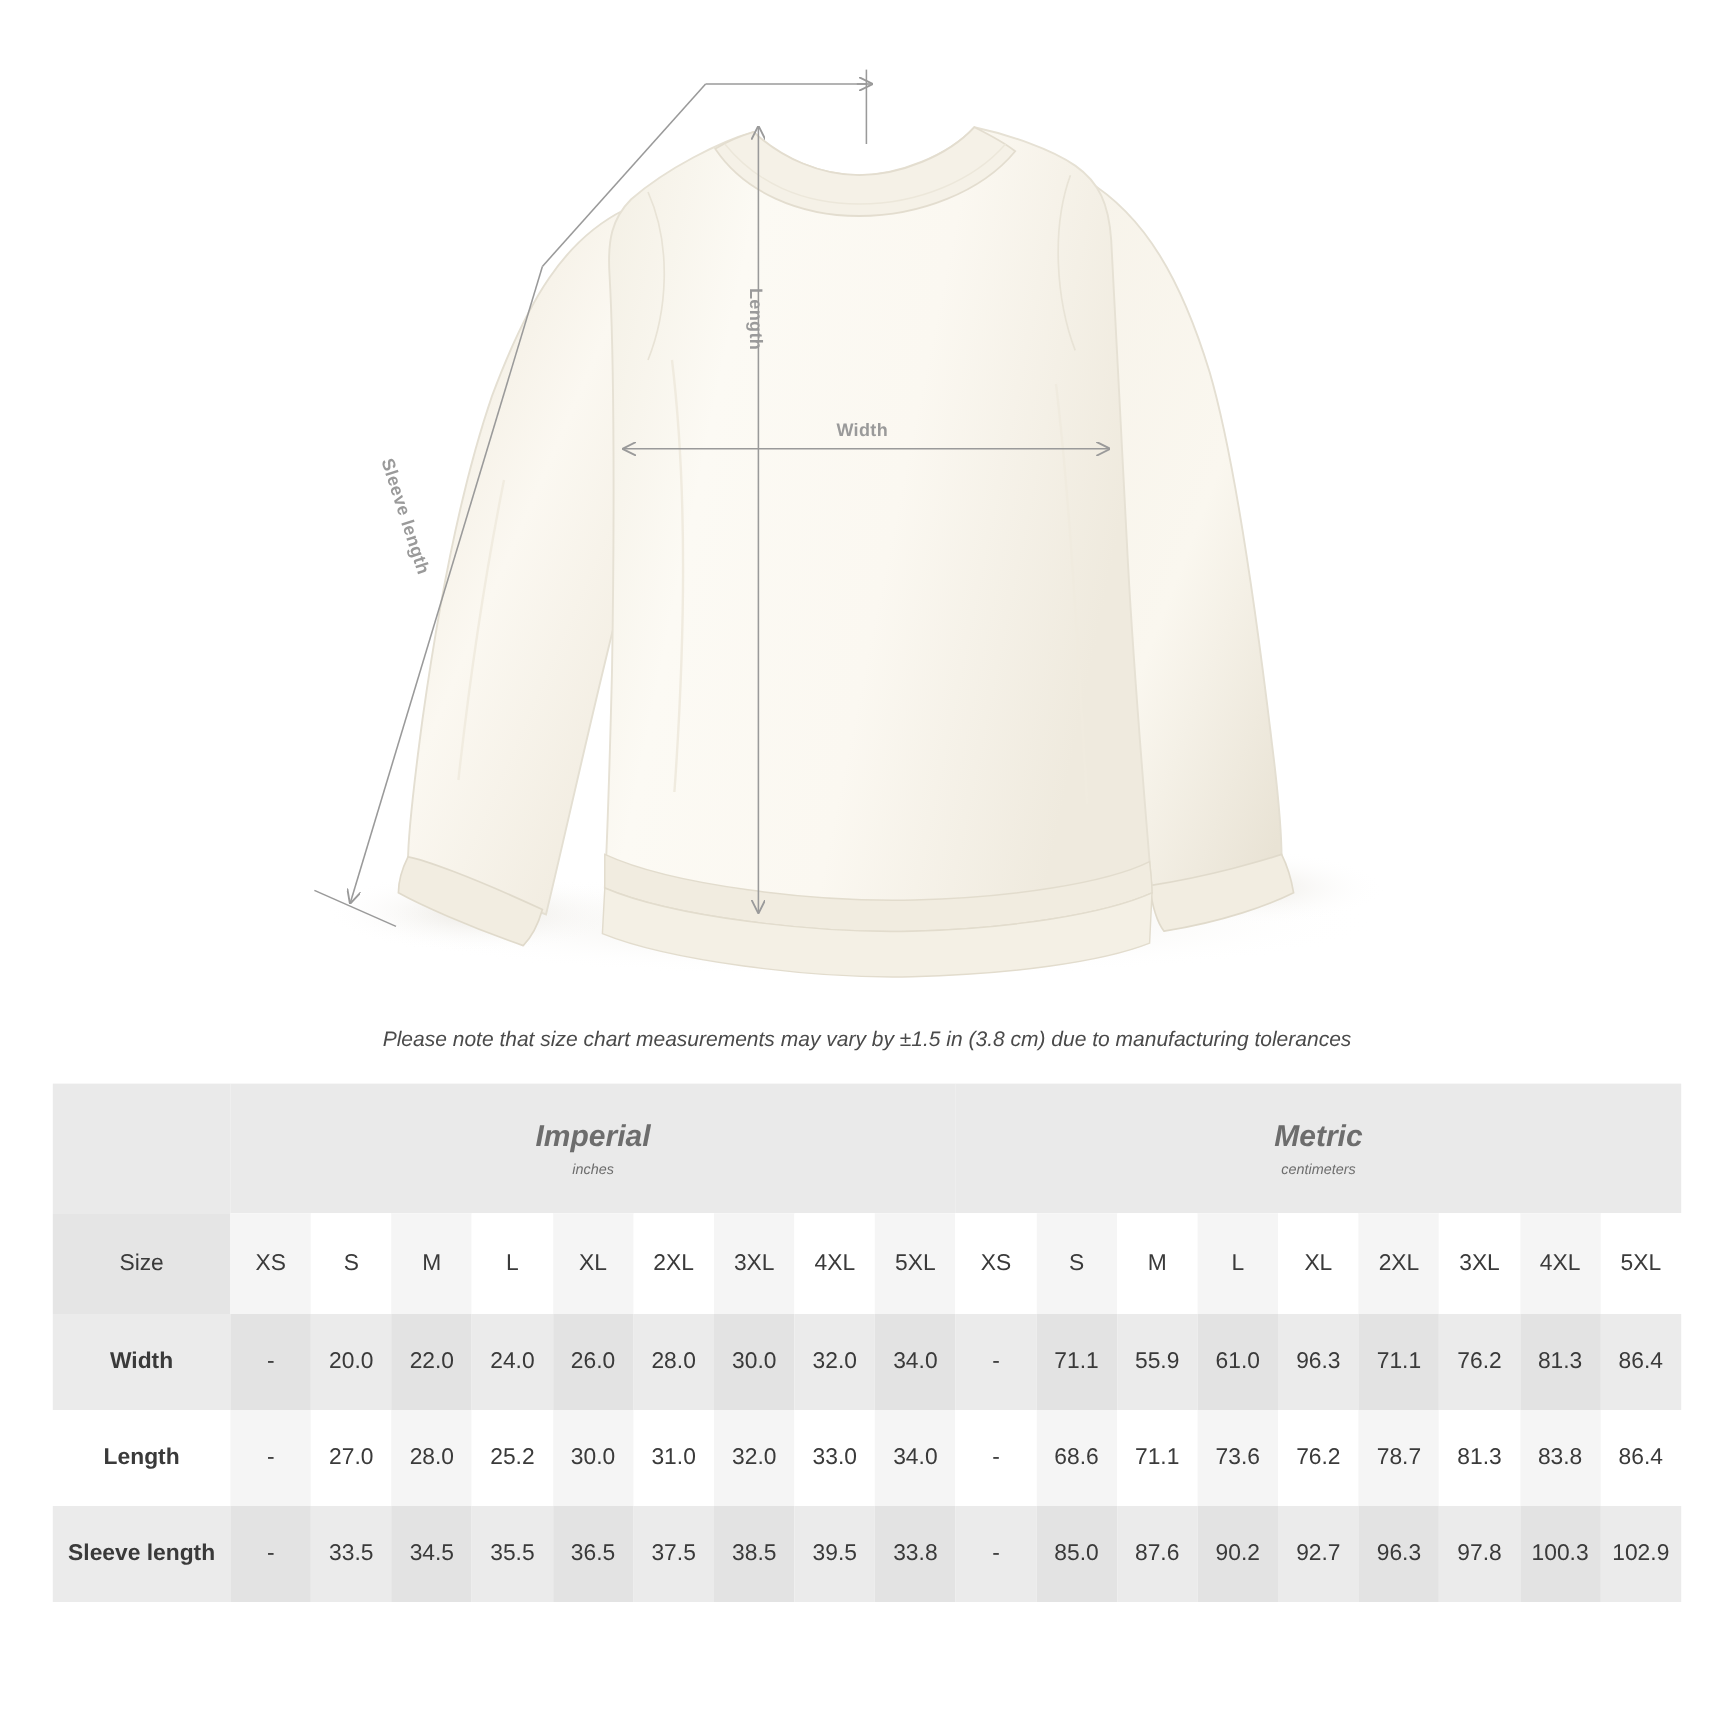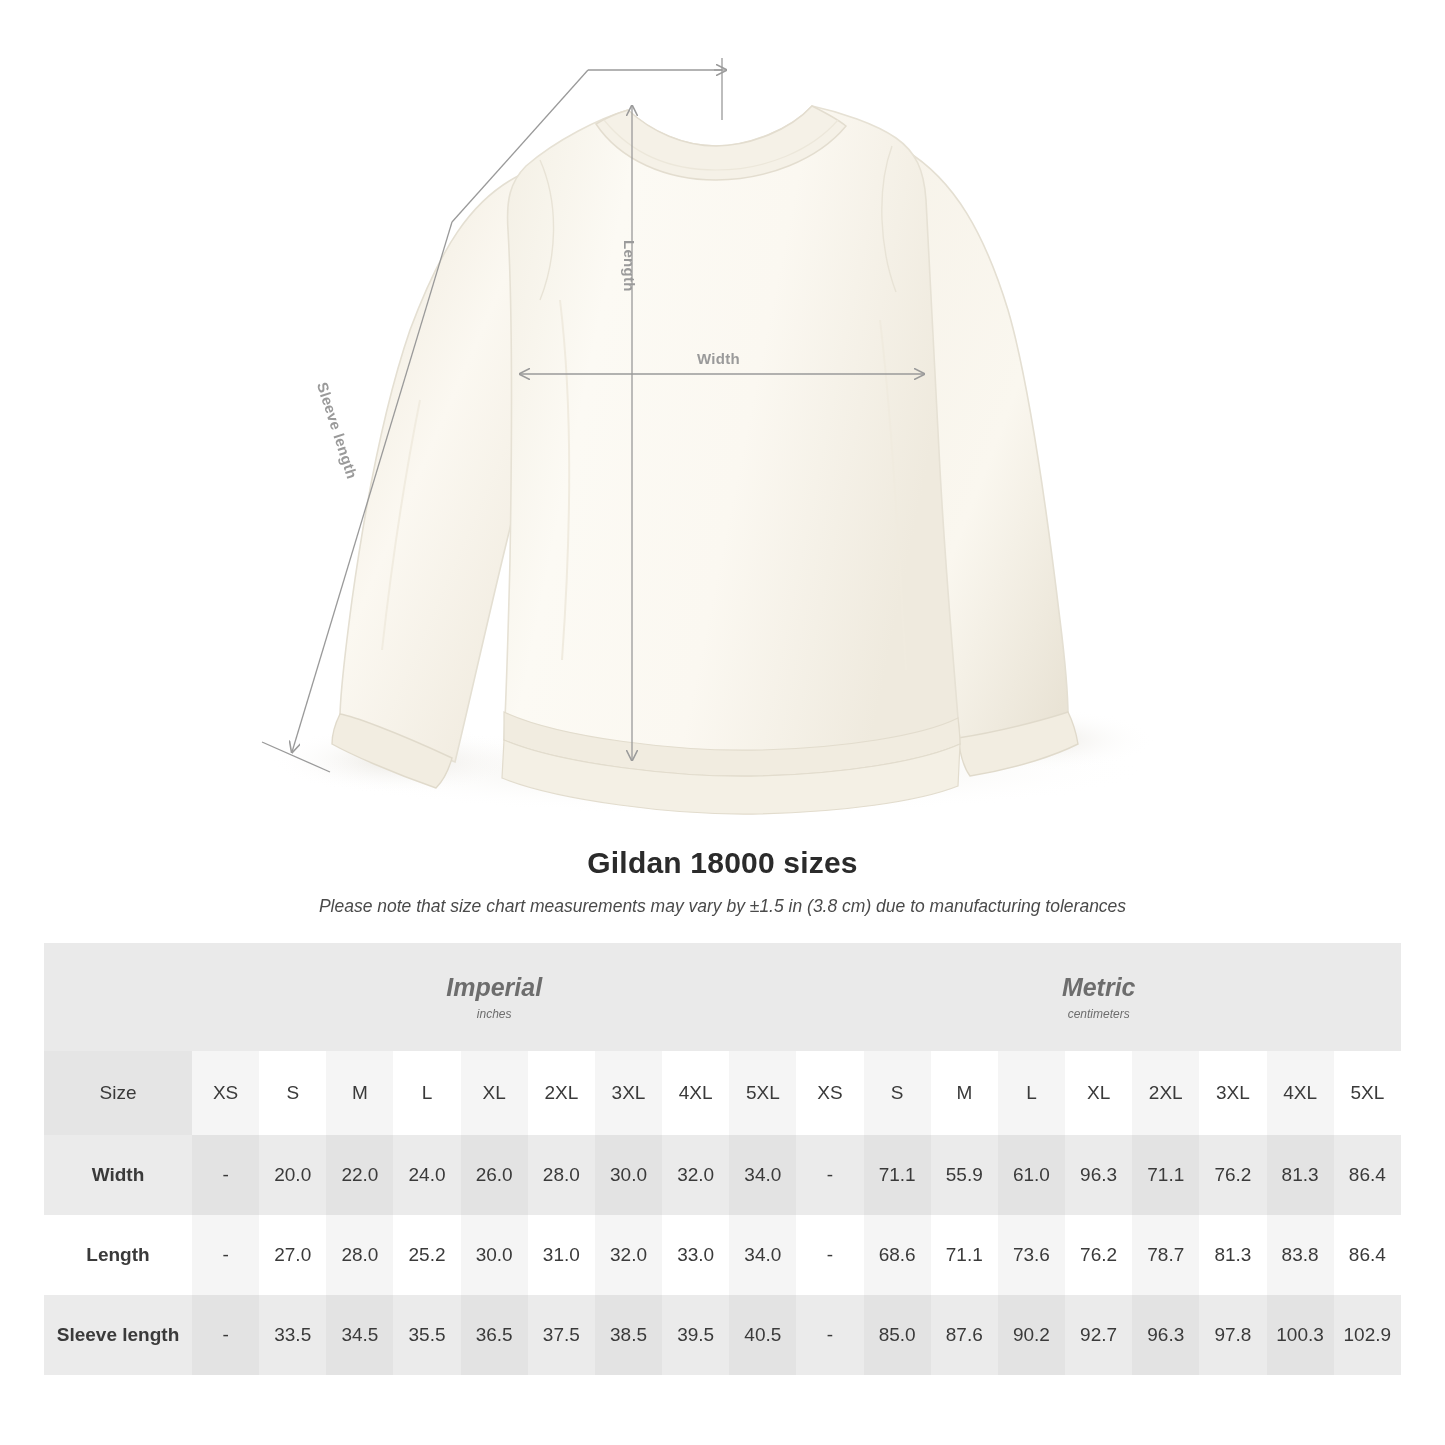--- a/index.html
+++ b/index.html
@@ -249,21 +249,20 @@
         <line x1="262" y1="742" x2="330" y2="772" stroke="#9a9a9a" stroke-width="1.3"></line>
       </svg>
 
       <div class="dim-label lbl-length">Length</div>
       <div class="dim-label lbl-width">Width</div>
       <div class="dim-label lbl-sleeve">Sleeve length</div>
     </div>
   </div>
 
   <div class="title-block">
-    <div class="chart-title">Gildan 18000 sizes</div>
     <div class="chart-note">Please note that size chart measurements may vary by ±1.5 in (3.8 cm) due to manufacturing tolerances</div>
   </div>
 
   <div class="table-wrap">
     <table class="size-table">
       <colgroup>
         <col class="col-first">
         <col span="18">
       </colgroup>
       <tbody>
@@ -348,21 +347,21 @@
         <tr class="data-row row-a">
           <td class="rowlabel">Sleeve length</td>
           <td class="alt">-</td>
           <td>33.5</td>
           <td class="alt">34.5</td>
           <td>35.5</td>
           <td class="alt">36.5</td>
           <td>37.5</td>
           <td class="alt">38.5</td>
           <td>39.5</td>
-          <td class="alt">40.5</td>
+          <td class="alt">33.8</td>
           <td>-</td>
           <td class="alt">85.0</td>
           <td>87.6</td>
           <td class="alt">90.2</td>
           <td>92.7</td>
           <td class="alt">96.3</td>
           <td>97.8</td>
           <td class="alt">100.3</td>
           <td>102.9</td>
         </tr>

